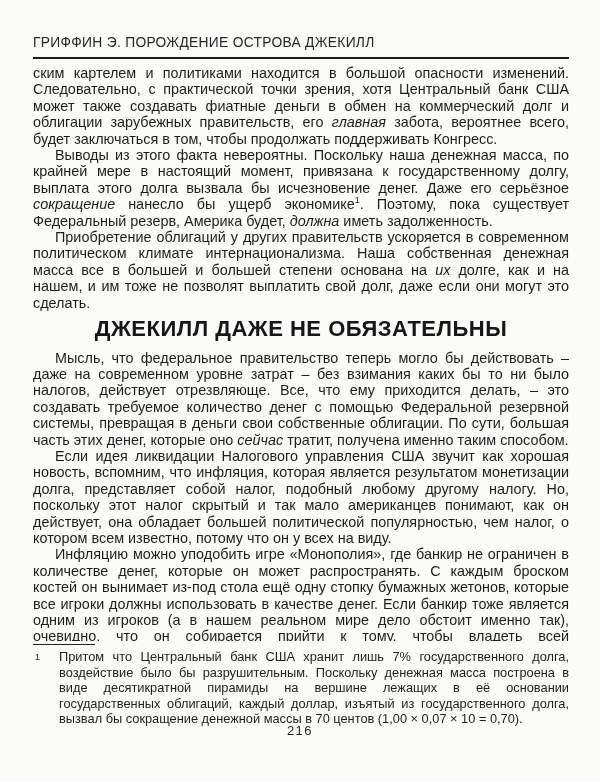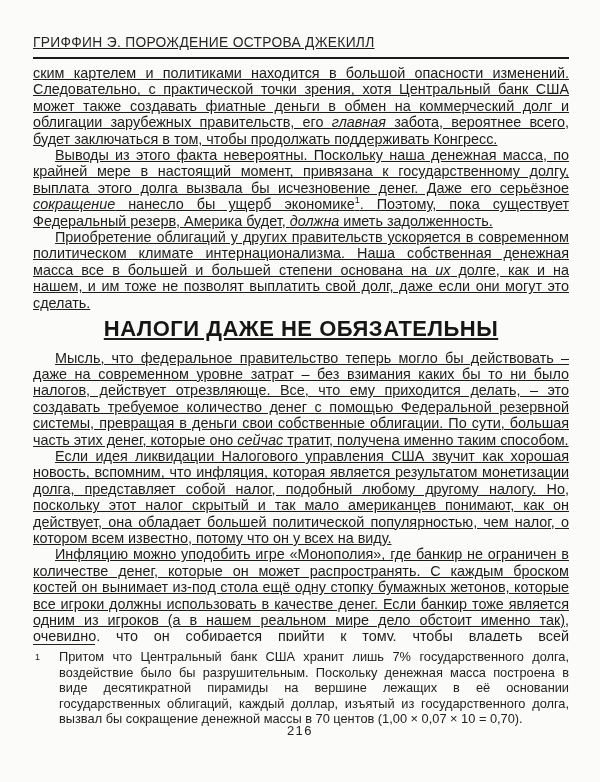--- a/index.html
+++ b/index.html
@@ -11,21 +11,20 @@
     position: relative;
     width: 600px;
     height: 782px;
     margin: 0 auto;
     background: #fbfbf9;
     box-sizing: border-box;
     padding: 0 31px 0 33px;
     overflow: hidden;
     font-family: "Liberation Sans", "DejaVu Sans", sans-serif;
     color: #1d1d1d;
-    text-decoration: underline;
   }
   .running-head {
     padding-top: 35px;
     font-size: 13.8px;
     letter-spacing: 0.3px;
     color: #262626;
     white-space: nowrap;
   }
   .head-rule {
     border: 0;
@@ -115,21 +114,21 @@
 
   <hr class="head-rule">
 
   <div class="body-text">
     <div>
         <p class="body-para"><span>ским картелем и политиками находится в большой опасности изменений. Следовательно, с практической точки зрения, хотя Центральный банк США может также создавать фиатные деньги в обмен на коммерческий долг и облигации зарубежных правительств, его </span><em>главная</em><span> забота, вероятнее всего, будет заключаться в том, чтобы продолжать поддерживать Конгресс.</span></p>
         <p class="body-para indent"><span>Выводы из этого факта невероятны. Поскольку наша денежная масса, по крайней мере в настоящий момент, привязана к государственному долгу, выплата этого долга вызвала бы исчезновение денег. Даже его серьёзное </span><em>сокращение</em><span> нанесло бы ущерб экономике</span><sup>1</sup><span>. Поэтому, пока существует Федеральный резерв, Америка будет, </span><em>должна</em><span> иметь задолженность.</span></p>
         <p class="body-para indent"><span>Приобретение облигаций у других правительств ускоряется в современном политическом климате интернационализма. Наша собственная денежная масса все в большей и большей степени основана на </span><em>их</em><span> долге, как и на нашем, и им тоже не позволят выплатить свой долг, даже если они могут это сделать.</span></p>
       </div>
 
-    <h2 class="section-heading">НАЛОГИ ДАЖЕ НЕ ОБЯЗАТЕЛЬНЫ</h2>
+    <h2 class="section-heading">ДЖЕКИЛЛ ДАЖЕ НЕ ОБЯЗАТЕЛЬНЫ</h2>
 
     <div>
         <p class="body-para indent"><span>Мысль, что федеральное правительство теперь могло бы действовать – даже на современном уровне затрат – без взимания каких бы то ни было налогов, действует отрезвляюще. Все, что ему приходится делать, – это создавать требуемое количество денег с помощью Федеральной резервной системы, превращая в деньги свои собственные облигации. По сути, большая часть этих денег, которые оно </span><em>сейчас</em><span> тратит, получена именно таким способом.</span></p>
         <p class="body-para indent"><span>Если идея ликвидации Налогового управления США звучит как хорошая новость, вспомним, что инфляция, которая является результатом монетизации долга, представляет собой налог, подобный любому другому налогу. Но, поскольку этот налог скрытый и так мало американцев понимают, как он действует, она обладает большей политической популярностью, чем налог, о котором всем известно, потому что он у всех на виду.</span></p>
         <p class="body-para indent"><span>Инфляцию можно уподобить игре «Монополия», где банкир не ограничен в количестве денег, которые он может распространять. С каждым броском костей он вынимает из-под стола ещё одну стопку бумажных жетонов, которые все игроки должны использовать в качестве денег. Если банкир тоже является одним из игроков (а в нашем реальном мире дело обстоит именно так), очевидно, что он собирается прийти к тому, чтобы владеть всей собственностью. Но тем временем возрастающий поток денег раскручивается от бан-</span></p>
       </div>
   </div>
 
   <div class="footnote-block">
     <hr class="footnote-rule">

